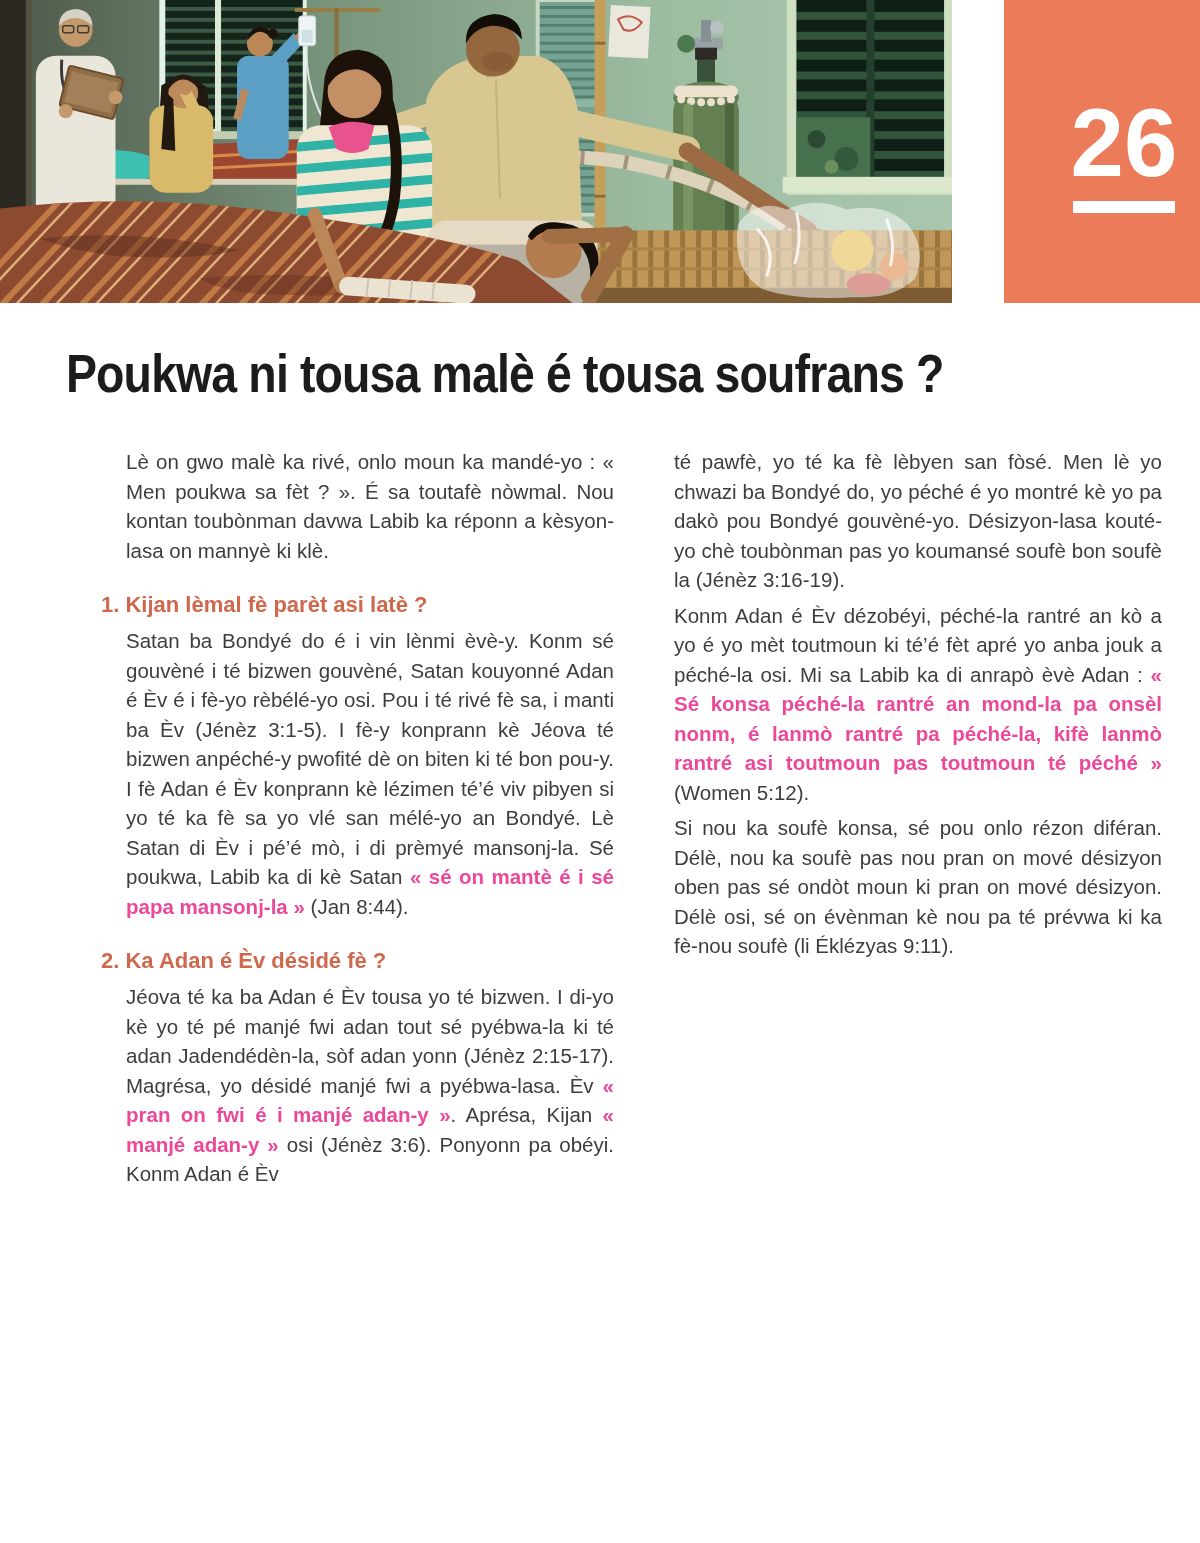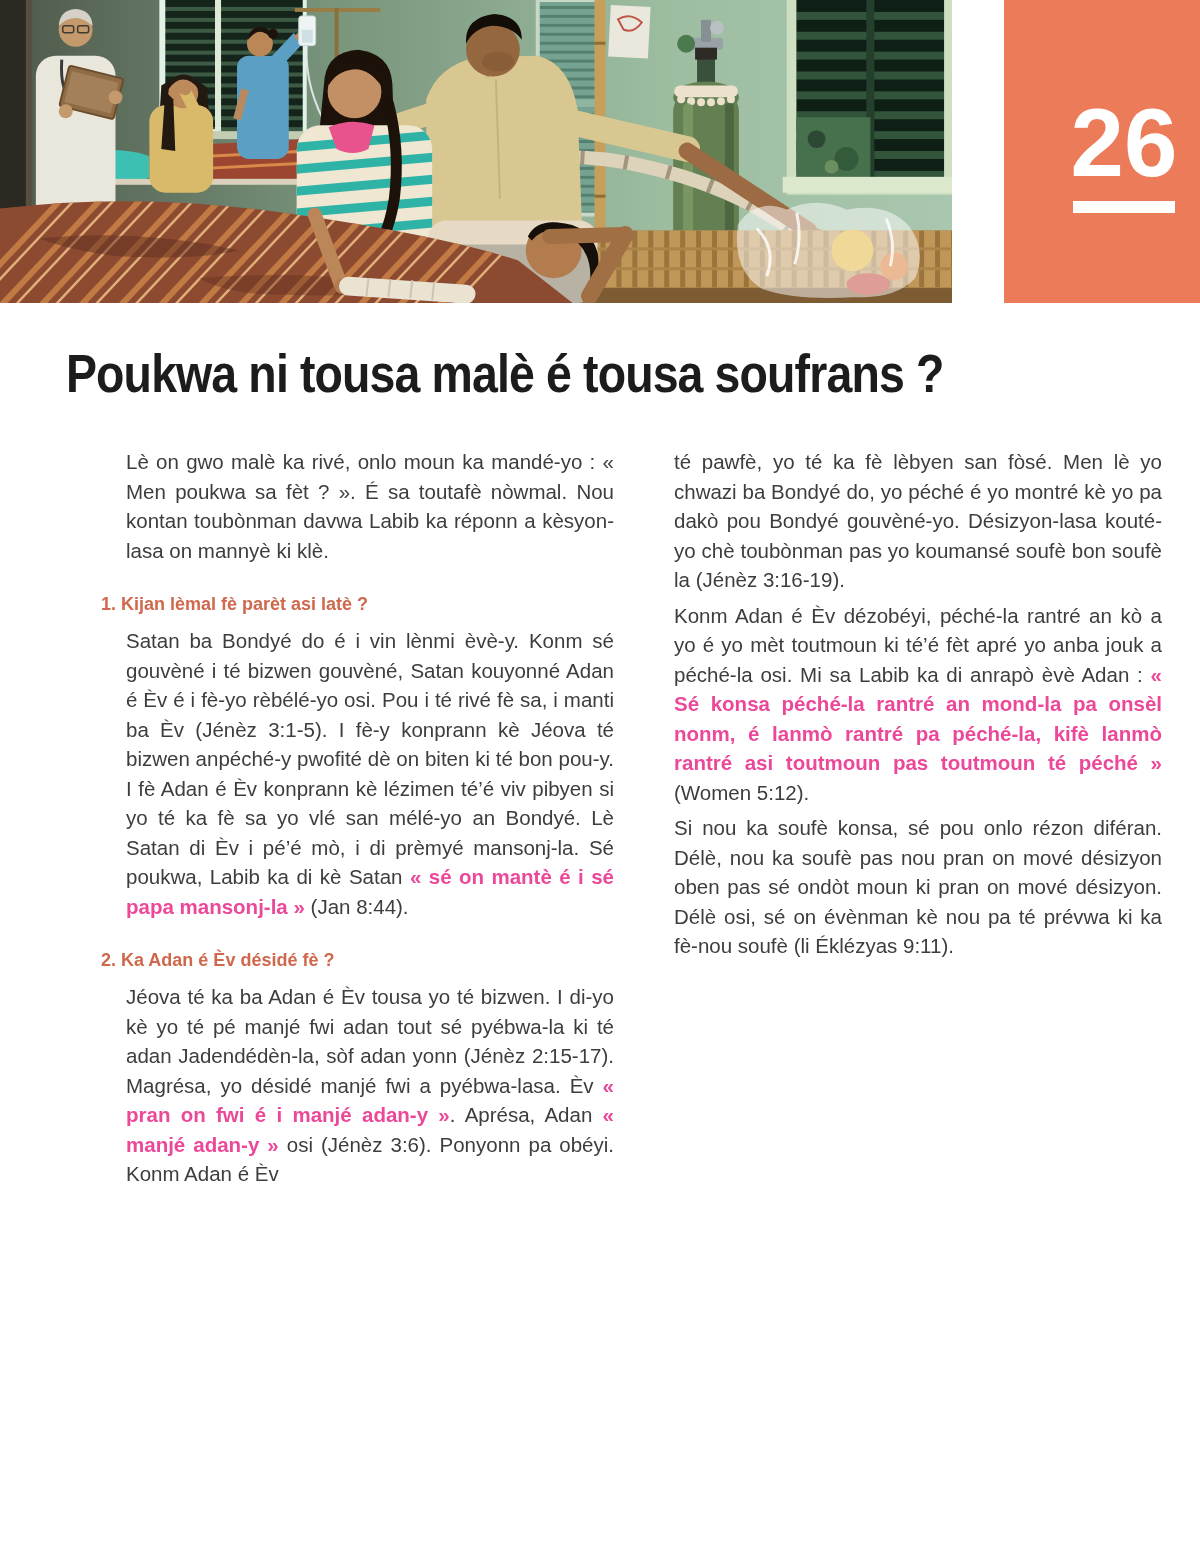--- a/index.html
+++ b/index.html
@@ -39,21 +39,21 @@
   .content { position:absolute; left:72px; top:447px; width:1062px; display:flex; gap:35px;margin-left:29px; }
   .col { width:513px; }
   .col p {
     margin:0 0 6px 0; padding-left:25px;
     font-size:20.5px; line-height:29.5px; color:var(--body-text);
     text-align:justify;
   }
   .col p b { color:#ec4899; }
   .col h2 {
     margin:26px 0 8px 0; padding-left:25px; text-indent:-25px;
-    font-size:18px; line-height:27px; font-weight:bold;
+    font-size:22px; line-height:27px; font-weight:bold;
     color:var(--heading);
   }
 </style>
 </head>
 <body>
 
 <div class="page">
 
   <div class="hero">
     <svg class="photo" role="img" width="952" height="303" viewBox="0 0 956 305" preserveAspectRatio="none" aria-label="Hospital ward: a doctor reads a clipboard, a nurse adjusts an IV drip, and two parents comfort their sick boy lying in bed next to a green oxygen tank.">
@@ -274,21 +274,21 @@
   </div>
 
   <h1 class="page-title">Poukwa ni tousa malè é tousa soufrans ?</h1>
 
   <div class="content">
     <div class="col">
         <p><span>Lè on gwo malè ka rivé, onlo moun ka mandé-yo : « Men poukwa sa fèt ? ». É sa toutafè nòwmal. Nou kontan toubònman davwa Labib ka réponn a kèsyon-lasa on mannyè ki klè.</span></p>
         <h2><span>1.&nbsp;</span><span>Kijan lèmal fè parèt asi latè ?</span></h2>
         <p><span>Satan ba Bondyé do é i vin lènmi èvè-y. Konm sé gouvèné i té bizwen gouvèné, Satan kouyonné Adan é Èv é i fè-yo rèbélé-yo osi. Pou i té rivé fè sa, i manti ba Èv (Jénèz 3:1-5). I fè-y konprann kè Jéova té bizwen anpéché-y pwofité dè on biten ki té bon pou-y. I fè Adan é Èv konprann kè lézimen té’é viv pibyen si yo té ka fè sa yo vlé san mélé-yo an Bondyé. Lè Satan di Èv i pé’é mò, i di prèmyé mansonj-la. Sé poukwa, Labib ka di kè Satan </span><b>« sé on mantè é i sé papa mansonj-la »</b><span> (Jan 8:44).</span></p>
         <h2><span>2.&nbsp;</span><span>Ka Adan é Èv désidé fè ?</span></h2>
-        <p><span>Jéova té ka ba Adan é Èv tousa yo té bizwen. I di-yo kè yo té pé manjé fwi adan tout sé pyébwa-la ki té adan Jadendédèn-la, sòf adan yonn (Jénèz 2:15-17). Magrésa, yo désidé manjé fwi a pyébwa-lasa. Èv </span><b>« pran on fwi é i manjé adan-y »</b><span>. Aprésa, Adan </span><b>« manjé adan-y »</b><span> osi (Jénèz 3:6). Ponyonn pa obéyi. Konm Adan é Èv</span></p>
+        <p><span>Jéova té ka ba Adan é Èv tousa yo té bizwen. I di-yo kè yo té pé manjé fwi adan tout sé pyébwa-la ki té adan Jadendédèn-la, sòf adan yonn (Jénèz 2:15-17). Magrésa, yo désidé manjé fwi a pyébwa-lasa. Èv </span><b>« pran on fwi é i manjé adan-y »</b><span>. Aprésa, Kijan </span><b>« manjé adan-y »</b><span> osi (Jénèz 3:6). Ponyonn pa obéyi. Konm Adan é Èv</span></p>
       </div>
     <div class="col">
         <p><span>té pawfè, yo té ka fè lèbyen san fòsé. Men lè yo chwazi ba Bondyé do, yo péché é yo montré kè yo pa dakò pou Bondyé gouvèné-yo. Désizyon-lasa kouté-yo chè toubònman pas yo koumansé soufè bon soufè la (Jénèz 3:16-19).</span></p>
         <p><span>Konm Adan é Èv dézobéyi, péché-la rantré an kò a yo é yo mèt toutmoun ki té’é fèt apré yo anba jouk a péché-la osi. Mi sa Labib ka di anrapò èvè Adan : </span><b>« Sé konsa péché-la rantré an mond-la pa onsèl nonm, é lanmò rantré pa péché-la, kifè lanmò rantré asi toutmoun pas toutmoun té péché »</b><span> (Women 5:12).</span></p>
         <p><span>Si nou ka soufè konsa, sé pou onlo rézon diféran. Délè, nou ka soufè pas nou pran on mové désizyon oben pas sé ondòt moun ki pran on mové désizyon. Délè osi, sé on évènman kè nou pa té prévwa ki ka fè-nou soufè (li Éklézyas 9:11).</span></p>
       </div>
   </div>
 
 </div>
 

